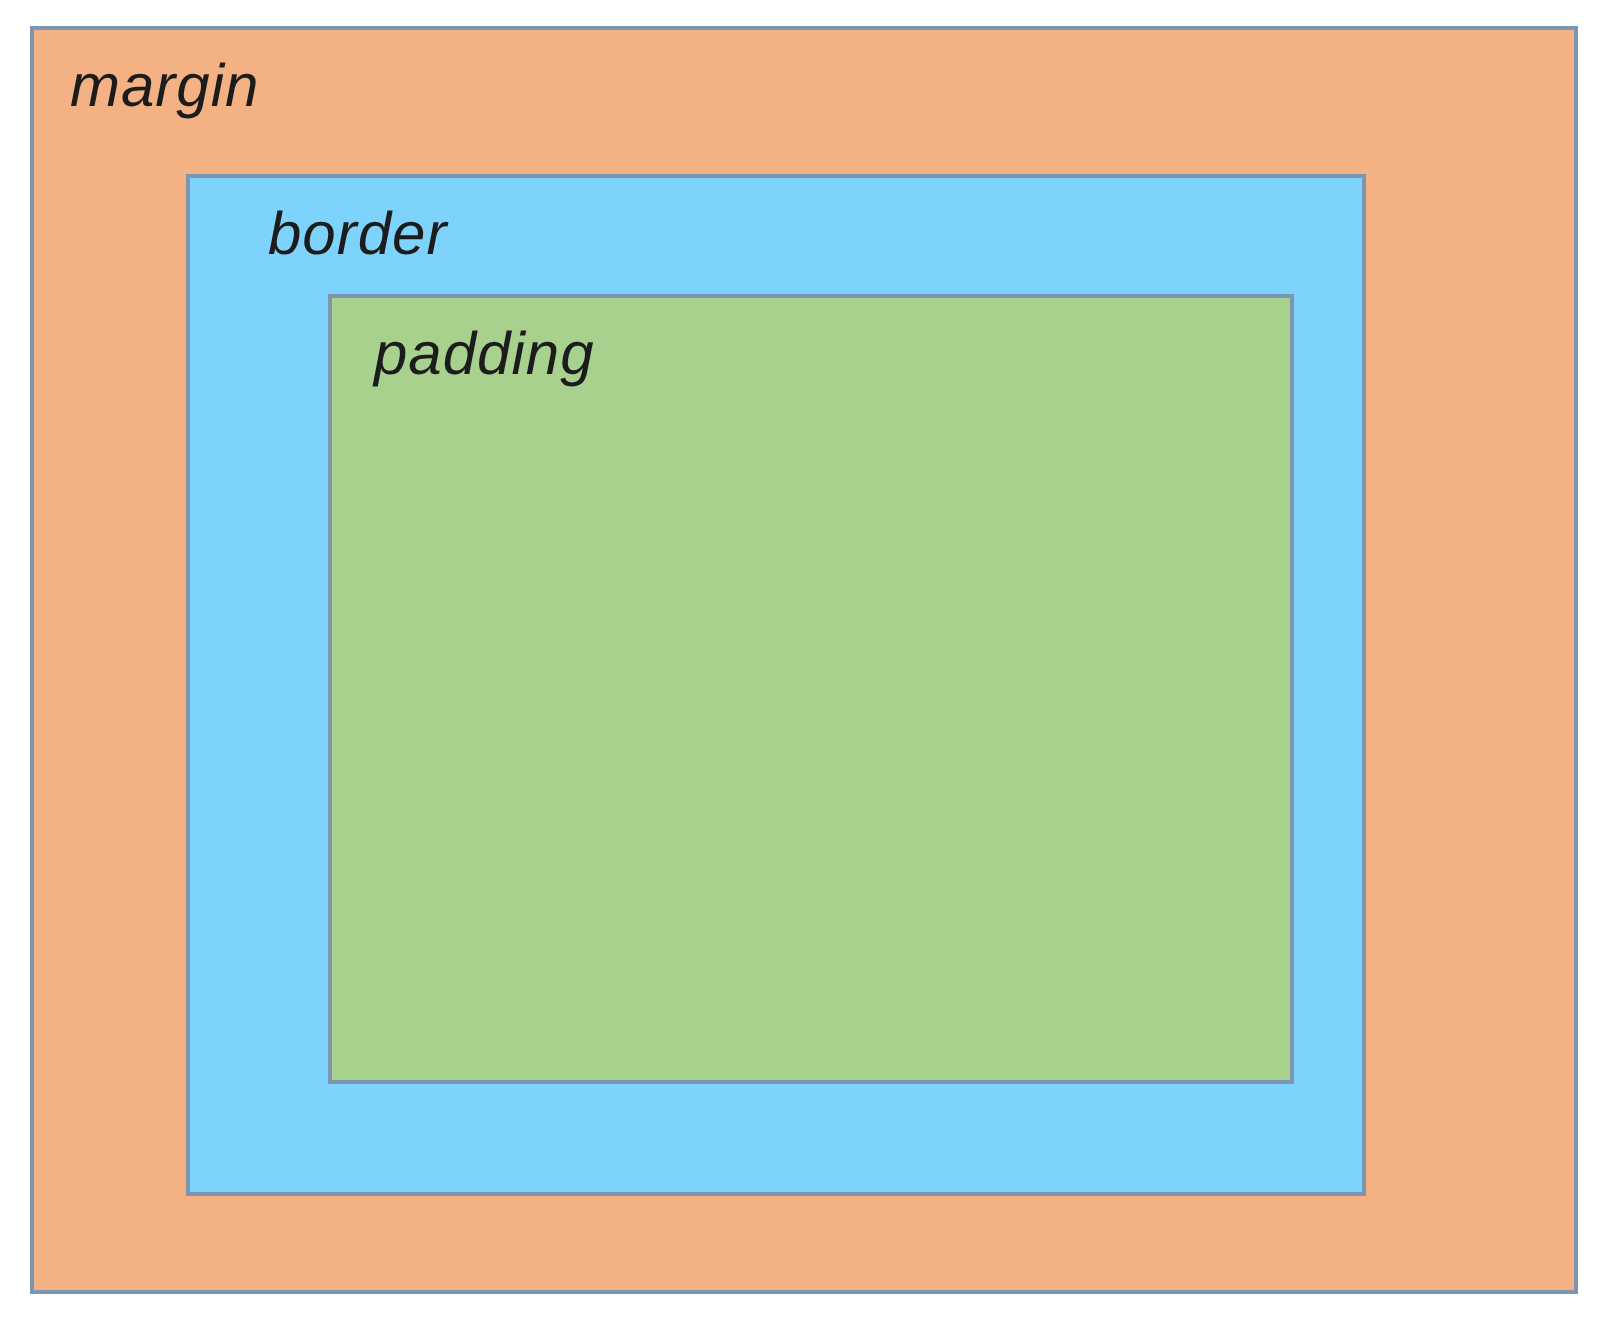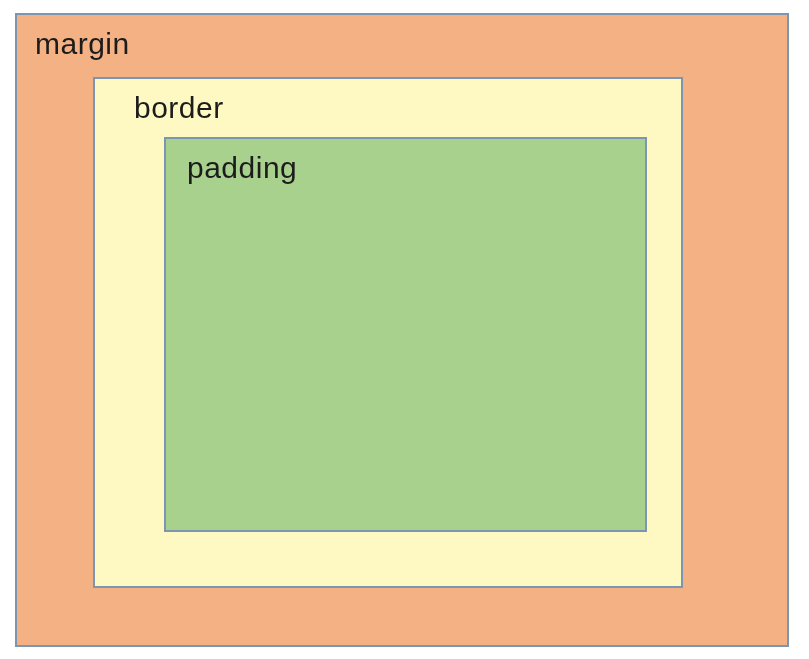--- a/index.html
+++ b/index.html
@@ -20,38 +20,39 @@
     box-sizing: border-box;
     border: 2px solid #7C96B2;
   }
   .box-label {
     position: absolute;
     font-size: 30px;
     line-height: 1.15;
     color: #1c1c1c;
     white-space: nowrap;
     letter-spacing: 0.5px;
+    font-style: italic;
   }
   
   #margin-box {
     left: 15px;
     top: 13px;
     width: 774px;
     height: 634px;
     background: #F4B183;
   }
   #margin-label { left: 18px; top: 12px; }
 
   
   #border-box {
     left: 76px;
-    top: 62px;
+    top: 72px;
     width: 590px;
     height: 511px;
-    background: #fef9c3;
+    background: #7dd3fc;
   }
   #border-label { left: 39px; top: 12px; }
 
   
   #padding-box {
     left: 69px;
     top: 58px;
     width: 483px;
     height: 395px;
     background: #A9D18E;

